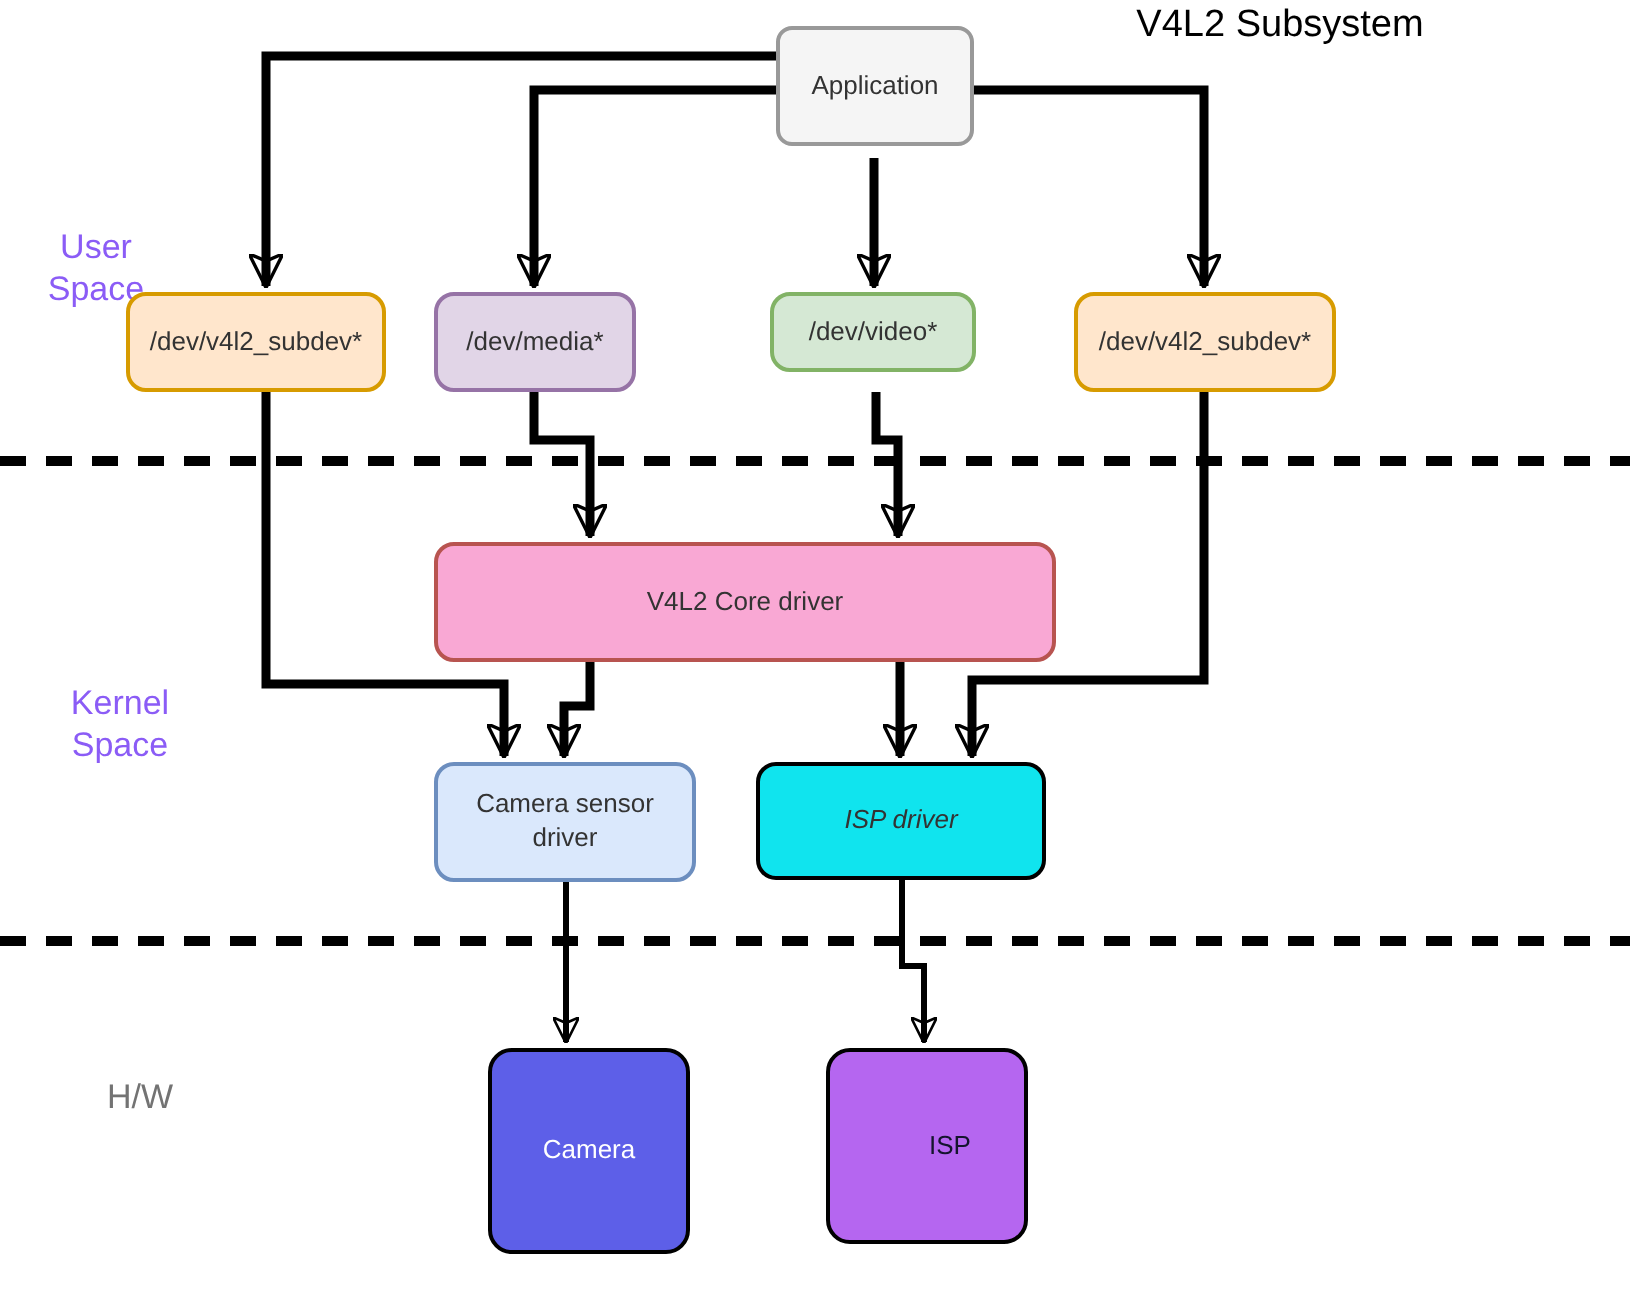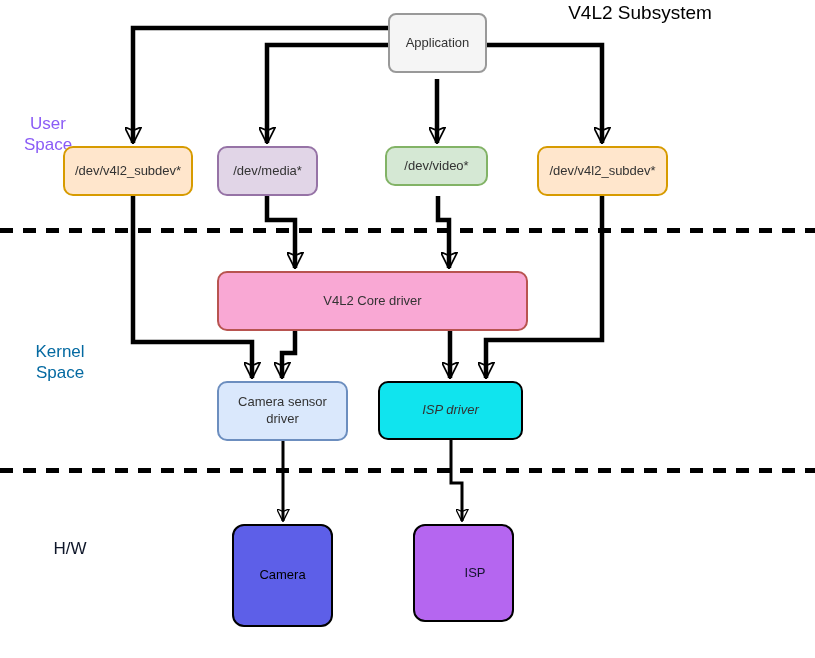--- a/index.html
+++ b/index.html
@@ -13,22 +13,22 @@
   .title {
     position: absolute; left: 540px; top: 2px; width: 200px;
     font-size: 19px; color: #000; text-align: center;
     white-space: nowrap;
   }
   .section-label {
     position: absolute; font-size: 17px; text-align: center;
     white-space: pre-line; line-height: 1.25;
   }
   #lbl-user   { left: 8px;  top: 81px;  width: 80px; color: #8b5cf6; margin-top: 32px; }
-  #lbl-kernel { left: 18px; top: 341px; width: 84px; color: #0369a1; }
-  #lbl-hw     { left: 40px; top: 538px; width: 60px; color: #0f172a; }
+  #lbl-kernel { left: 18px; top: 341px; width: 84px; color: #8b5cf6; }
+  #lbl-hw     { left: 40px; top: 538px; width: 60px; color: #737373; }
   .node {
     position: absolute; box-sizing: border-box;
     display: flex; align-items: center; justify-content: center;
     font-size: 13px; color: #333333; text-align: center;
     white-space: pre-line; line-height: 1.3;
   }
   #node-application {
     left: 388px; top: 13px; width: 99px; height: 60px;
     background: #f5f5f5; border: 2px solid #999999; border-radius: 8px;
   }
@@ -54,23 +54,23 @@
   }
   #node-camera-driver {
     left: 217px; top: 381px; width: 131px; height: 60px;
     background: #dae8fc; border: 2px solid #6c8ebf; border-radius: 10px;
   }
   #node-isp-driver {
     left: 378px; top: 381px; width: 145px; height: 59px;
     background: #10e4ee; border: 2.5px solid #000000; border-radius: 10px; font-style: italic;
   }
   #node-camera-hw {
-    left: 232px; top: 524px; width: 101px; height: 103px;
+    left: 244px; top: 524px; width: 101px; height: 103px;
     background: #5d5fe8; border: 2px solid #000000; border-radius: 12px;
-    color: #000000;
+    color: #ffffff;
   }
   #node-isp-hw {
     left: 413px; top: 524px; width: 101px; height: 98px;
     background: #b566f0; border: 2px solid #000000; border-radius: 12px;
     color: #14142e;
     padding-left: 23px;
   }
   .dashed-line {
     position: absolute; left: 0; width: 815px; height: 5px;
     background: repeating-linear-gradient(90deg,

